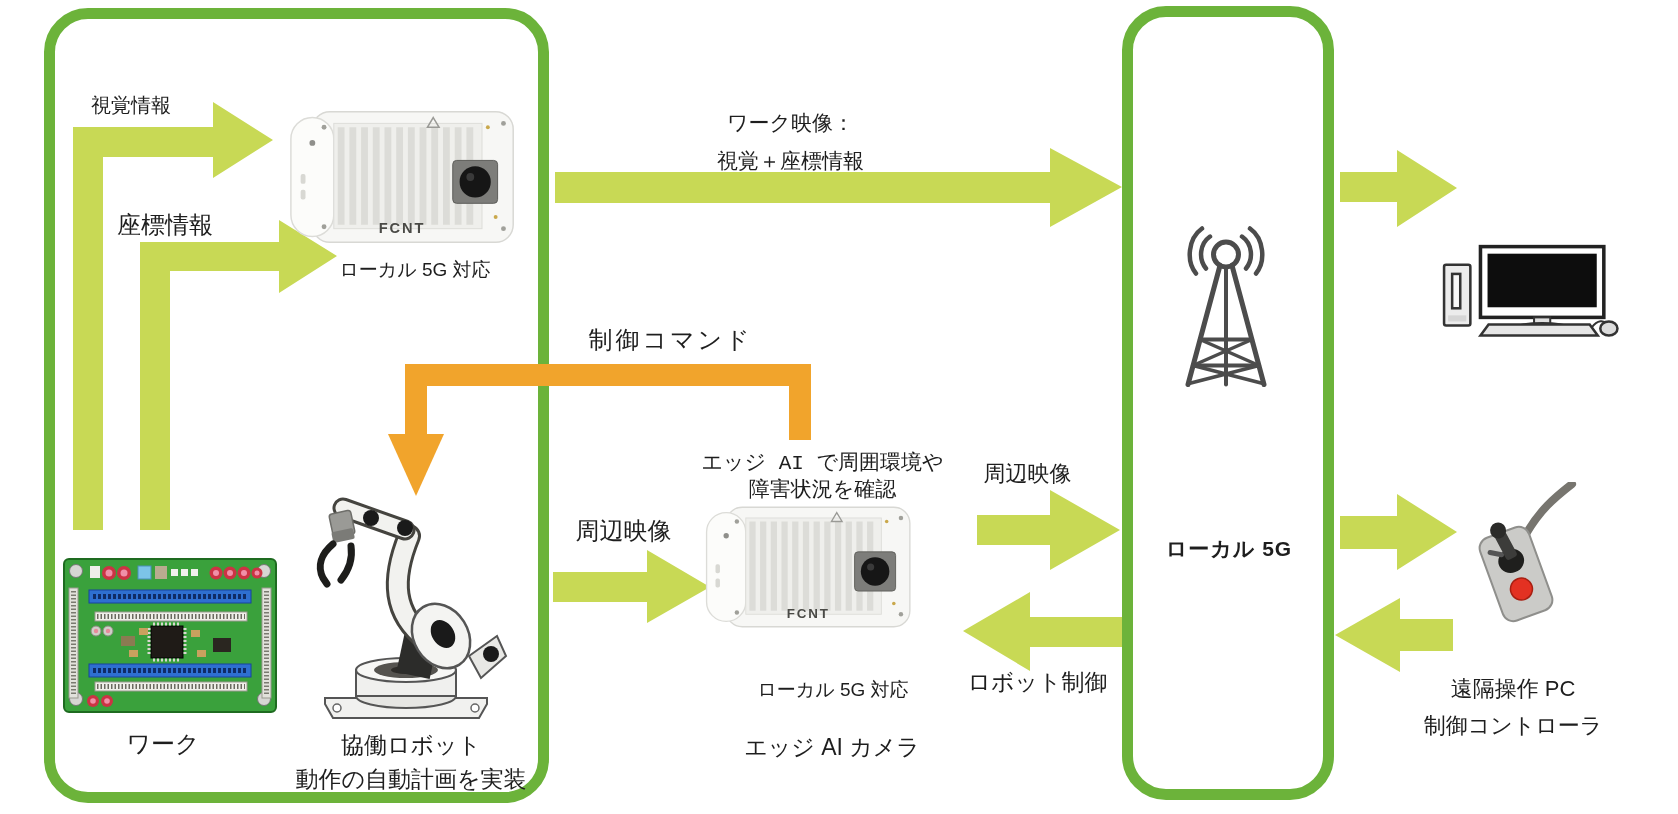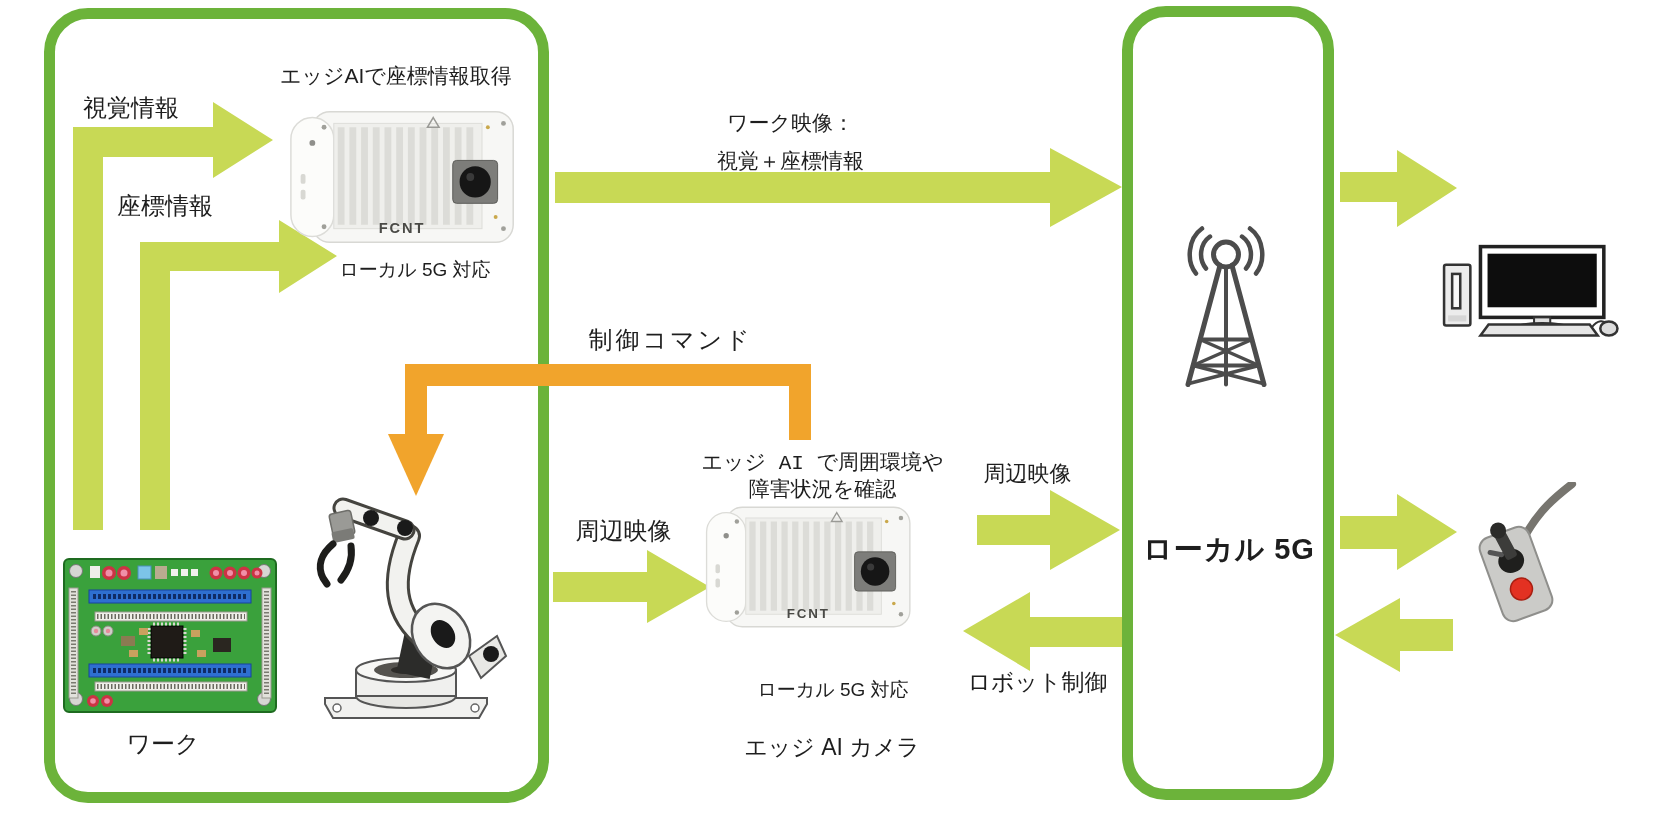--- a/index.html
+++ b/index.html
@@ -49,23 +49,22 @@
     <polygon class="agreen" points="1340,516 1397,516 1397,494 1457,532 1397,570 1397,549 1340,549"></polygon>
 
     <polygon class="agreen" points="1453,619 1400,619 1400,598 1335,635 1400,672 1400,651 1453,651"></polygon>
 
     <g>
       <path class="aorange-stroke" stroke-width="22" d="M 800,440 L 800,375 L 416,375 L 416,437"></path>
       <polygon class="aorange" points="388,434 444,434 416,496"></polygon>
     </g>
   </svg>
 
-  <div class="lbl" style="left:280px;top:62px;width:224px;font-size:21px;">エッジAIで座標情報取得</div>
-  <div class="lbl" style="left:76px;top:92px;width:110px;font-size:24px;">視覚情報</div>
-  <div class="lbl" style="left:110px;top:190px;width:110px;font-size:24px;">座標情報</div>
+  <div class="lbl" style="left:76px;top:92px;width:110px;font-size:20px;">視覚情報</div>
+  <div class="lbl" style="left:110px;top:209px;width:110px;font-size:24px;">座標情報</div>
   <div class="lbl" style="left:330px;top:258px;width:170px;font-size:19px;">ローカル 5G 対応</div>
 
   <div class="lbl" style="left:668px;top:104px;width:245px;font-size:21px;line-height:38px;">
     <span>ワーク映像：</span>
     <span>視覚＋座標情報</span>
   </div>
 
   <div class="lbl" style="left:558px;top:324px;width:225px;font-size:24px;letter-spacing:3px;">制御コマンド</div>
 
   <div class="lbl" style="left:561px;top:515px;width:125px;font-size:24px;">周辺映像</div>
@@ -73,27 +72,35 @@
   <div class="lbl" style="left:690px;top:450px;width:265px;font-size:21px;line-height:27px;font-family:Liberation Mono, monospace;">
     <span>エッジ AI で周囲環境や</span>
     <span>障害状況を確認</span>
   </div>
   <div class="lbl" style="left:733px;top:678px;width:200px;font-size:19px;">ローカル 5G 対応</div>
   <div class="lbl" style="left:712px;top:733px;width:240px;font-size:23px;">エッジ AI カメラ</div>
 
   <div class="lbl" style="left:975px;top:460px;width:105px;font-size:22px;">周辺映像</div>
   <div class="lbl" style="left:955px;top:668px;width:165px;font-size:23px;">ロボット制御</div>
 
-  <div class="lbl bold" style="left:1125px;top:524px;width:208px;font-size:29px;line-height:50px;letter-spacing:1px;">
+  <div class="lbl bold" style="left:1125px;top:524px;width:208px;font-size:21px;line-height:50px;letter-spacing:1px;">
     <span>ローカル 5G</span>
   </div>
 
   <div class="lbl" style="left:102px;top:728px;width:122px;font-size:24px;">ワーク</div>
 
-
+  <div class="lbl" style="left:286px;top:728px;width:250px;font-size:23px;line-height:34px;">
+    <span>協働ロボット</span>
+    <span>動作の自動計画を実装</span>
+  </div>
+
+  <div class="lbl" style="left:1400px;top:670px;width:226px;font-size:22px;line-height:37px;">
+    <span>遠隔操作 PC</span>
+    <span>制御コントローラ</span>
+  </div>
 
   <svg class="abs" style="left:287px;top:103px;" width="234" height="148" viewBox="0 0 240 150">
     <rect x="26" y="8" width="206" height="134" rx="18" fill="#f7f7f5" stroke="#d8d8d4" stroke-width="1.5"></rect>
     <rect x="4" y="14" width="44" height="122" rx="22" fill="#fcfcfa" stroke="#dcdcd8" stroke-width="1.5"></rect>
     <circle cx="26" cy="40" r="3" fill="#8f8f8b"></circle>
     <rect x="14" y="72" width="5" height="10" rx="2" fill="#d8d8d3"></rect>
     <rect x="14" y="88" width="5" height="10" rx="2" fill="#d8d8d3"></rect>
     <rect x="48" y="20" width="152" height="108" fill="#efefec" stroke="#ddddd9" stroke-width="1"></rect>
     <g fill="#dcdcd8">
       <rect x="52" y="24" width="7" height="100"></rect>

